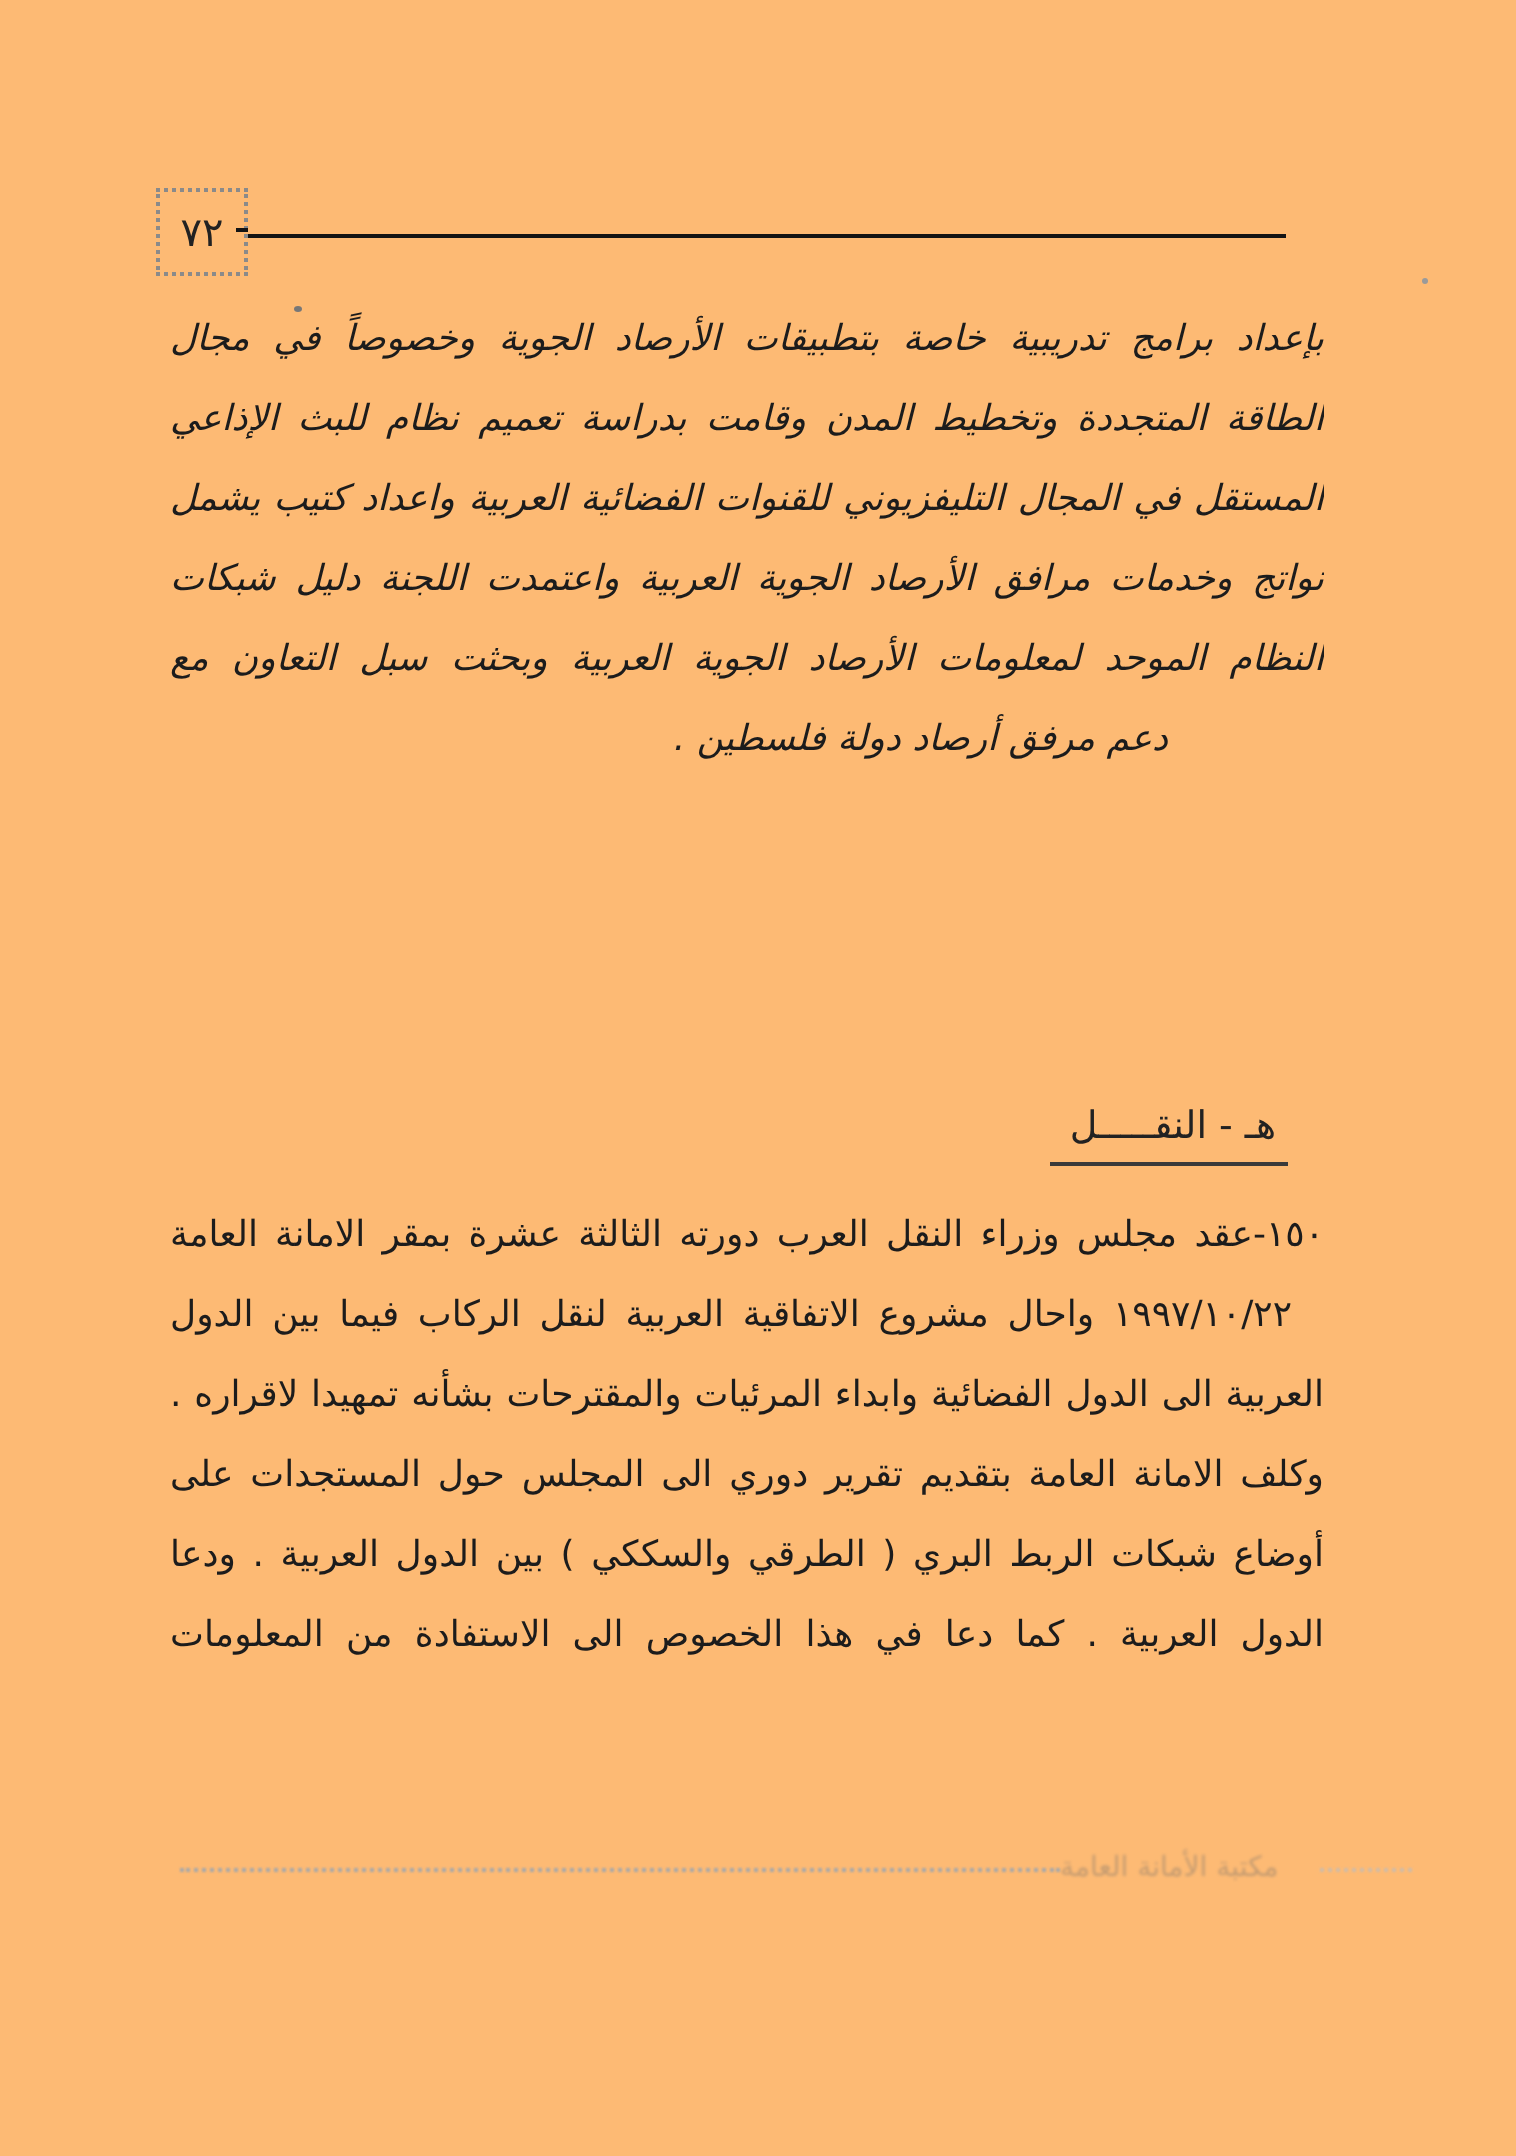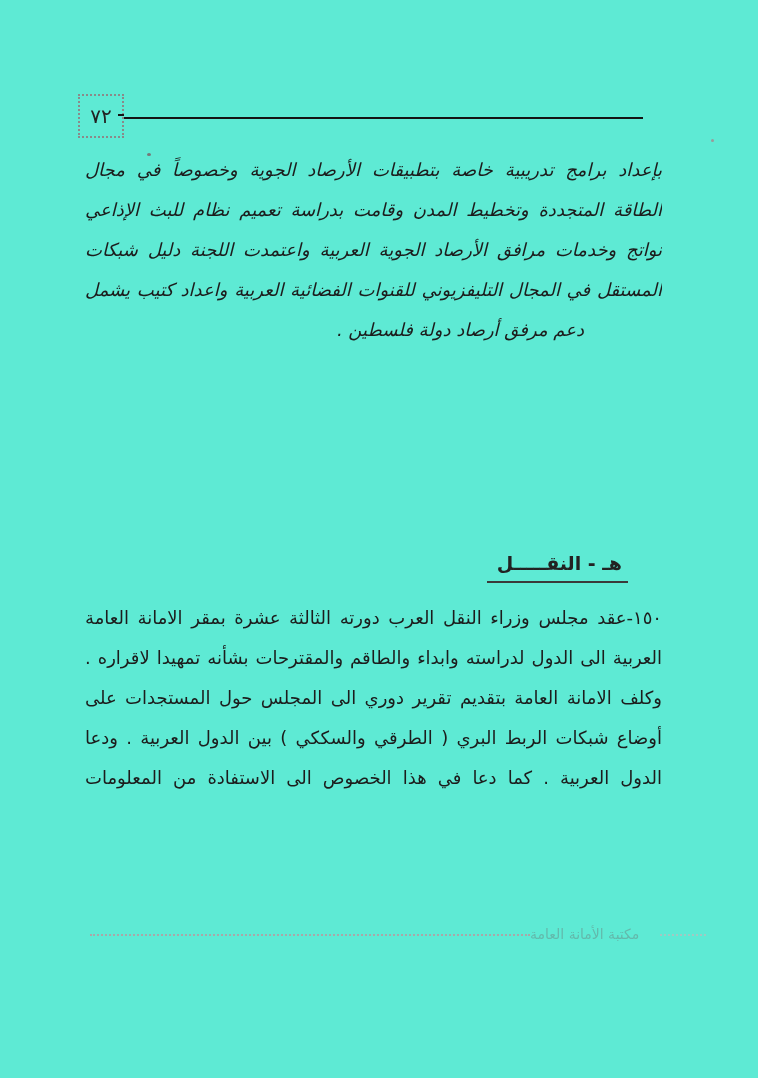--- a/index.html
+++ b/index.html
@@ -4,21 +4,21 @@
 <style>
   html,body{margin:0;padding:0;}
   body{
     background:#e8e8e8;
     font-family:"DejaVu Sans", sans-serif;
   }
   .page{
     position:relative;
     width:758px;height:1078px;
     margin:0 auto;
-    background:#5eead4;
+    background:#fdba74;
     color:#1d1d1d;
     overflow:hidden;
     direction:rtl;
   }
   
   .pagenum-box{
     position:absolute;left:78px;top:94px;
     width:46px;height:44px;
     border:2px dotted #8a8a8a;
     display:flex;align-items:center;justify-content:center;
@@ -62,27 +62,26 @@
   }
   .tl.ind{padding-right:16px;}
 
   
   .heading-row{
     position:absolute;left:85px;top:552px;width:577px;
     text-align:right;direction:rtl;
   }
   .heading{
     display:inline-block;
-    margin-right:34px;
+    margin-right:18px;
     padding:0 6px 7px 10px;
     border-bottom:2px solid #3a3a3a;
     font-size:19px;
     letter-spacing:0.5px;
     color:#222;
-    font-weight:bold;
   }
 
   
   .footer-rule{
     position:absolute;left:90px;top:934px;
     width:440px;height:0;
     border-top:2px dotted #a8a8a8;
     filter:blur(0.4px);
   }
   .footer-stamp{
@@ -111,32 +110,34 @@
   </div>
 
   <div class="header-rule"></div>
 
   <div class="speck-a"></div>
   <div class="speck-b"></div>
 
   <div class="textcol intro">
     <div class="tl">بإعداد برامج تدريبية خاصة بتطبيقات الأرصاد الجوية وخصوصاً في مجال</div>
     <div class="tl">الطاقة المتجددة وتخطيط المدن وقامت بدراسة تعميم نظام للبث الإذاعي بالقمر</div>
+    <div class="tl">المستقل في المجال التليفزيوني للقنوات الفضائية العربية واعداد كتيب يشمل</div>
     <div class="tl">نواتج وخدمات مرافق الأرصاد الجوية العربية واعتمدت اللجنة دليل شبكات</div>
-    <div class="tl">المستقل في المجال التليفزيوني للقنوات الفضائية العربية واعداد كتيب يشمل</div>
+    <div class="tl">النظام الموحد لمعلومات الأرصاد الجوية العربية وبحثت سبل التعاون مع</div>
     <div class="tl short">دعم مرفق أرصاد دولة فلسطين .</div>
   </div>
 
   <div class="heading-row">
     <span class="heading">هـ - النقـــــل</span>
   </div>
 
   <div class="textcol item150">
     <div class="tl">١٥٠-عقد مجلس وزراء النقل العرب دورته الثالثة عشرة بمقر الامانة العامة في</div>
-    <div class="tl">العربية الى الدول لدراسته وابداء والطاقم والمقترحات بشأنه تمهيدا لاقراره .</div>
+    <div class="tl ind">١٩٩٧/١٠/٢٢ واحال مشروع الاتفاقية العربية لنقل الركاب فيما بين الدول</div>
+    <div class="tl">العربية الى الدول الفضائية وابداء المرئيات والمقترحات بشأنه تمهيدا لاقراره .</div>
     <div class="tl">وكلف الامانة العامة بتقديم تقرير دوري الى المجلس حول المستجدات على</div>
     <div class="tl">أوضاع شبكات الربط البري ( الطرقي والسككي ) بين الدول العربية . ودعا</div>
     <div class="tl">الدول العربية . كما دعا في هذا الخصوص الى الاستفادة من المعلومات</div>
   </div>
 
   <div class="footer-rule"></div>
   <div class="footer-stamp">مكتبة الأمانة العامة</div>
   <div class="footer-dashes"></div>
 
 </div>

